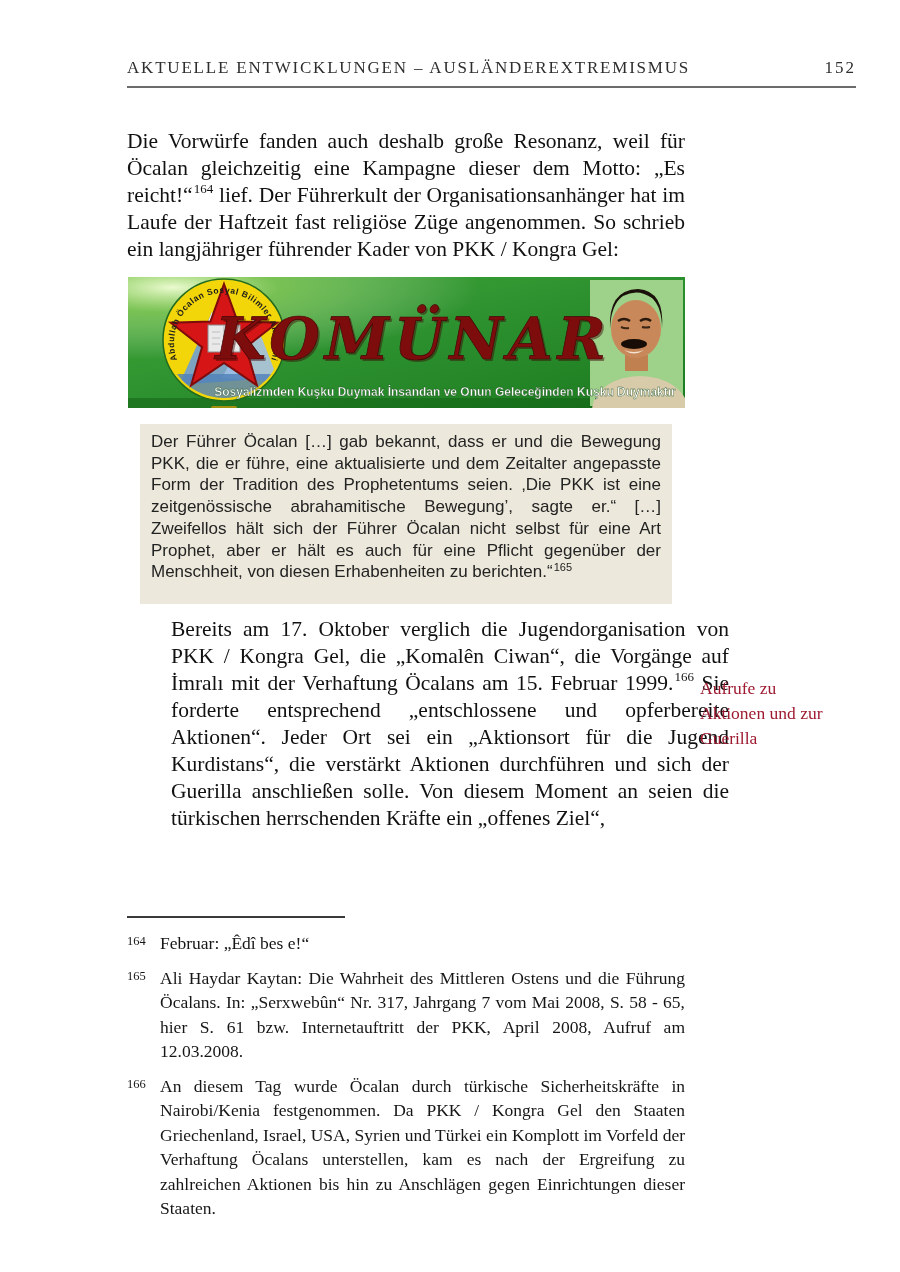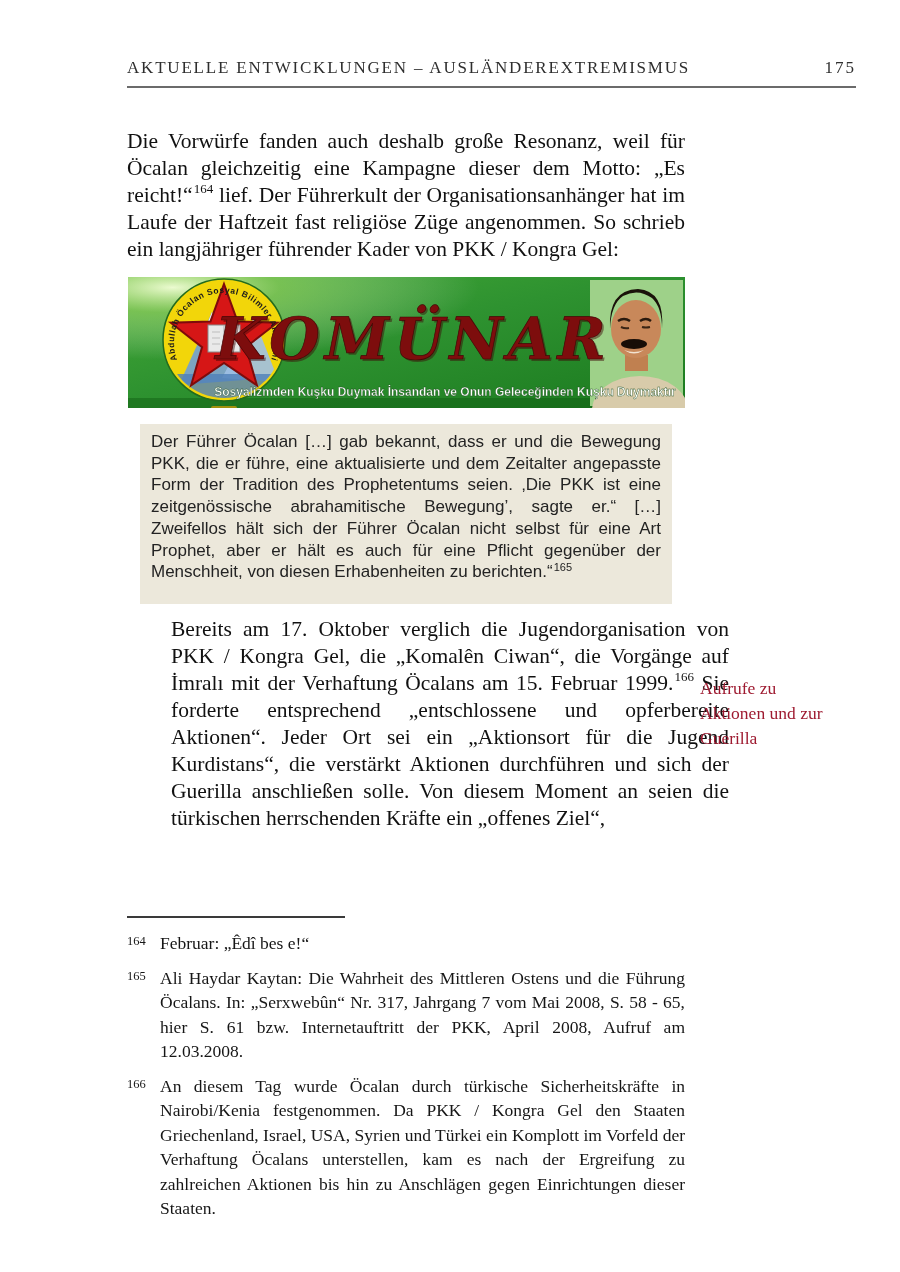--- a/index.html
+++ b/index.html
@@ -76,21 +76,21 @@
   }
   .fn-text{flex:1;text-align:justify;}
 </style>
 </head>
 <body>
 
 <div class="page">
 
   <div class="header">
     <span class="htitle">AKTUELLE ENTWICKLUNGEN – AUSLÄNDEREXTREMISMUS</span>
-    <span class="pagenum">175</span>
+    <span class="pagenum">152</span>
   </div>
 
   <p class="para para1"><span>Die Vorwürfe fanden auch deshalb große Resonanz, weil für Öcalan gleichzeitig eine Kampagne dieser dem Motto: „Es reicht!“</span><sup class="fnref">164</sup><span> lief. Der Führerkult der Organisationsanhänger hat im Laufe der Haftzeit fast religiöse Züge angenommen. So schrieb ein langjähriger führender Kader von PKK / Kongra Gel:</span></p>
 
   <div class="banner">
     <svg width="557" height="131" viewBox="0 0 557 131" xmlns="http://www.w3.org/2000/svg">
       <defs>
         <linearGradient id="bg" x1="0" y1="0" x2="1" y2="1">
           <stop offset="0" stop-color="#45a936"></stop>
           <stop offset="0.45" stop-color="#2e9230"></stop>

